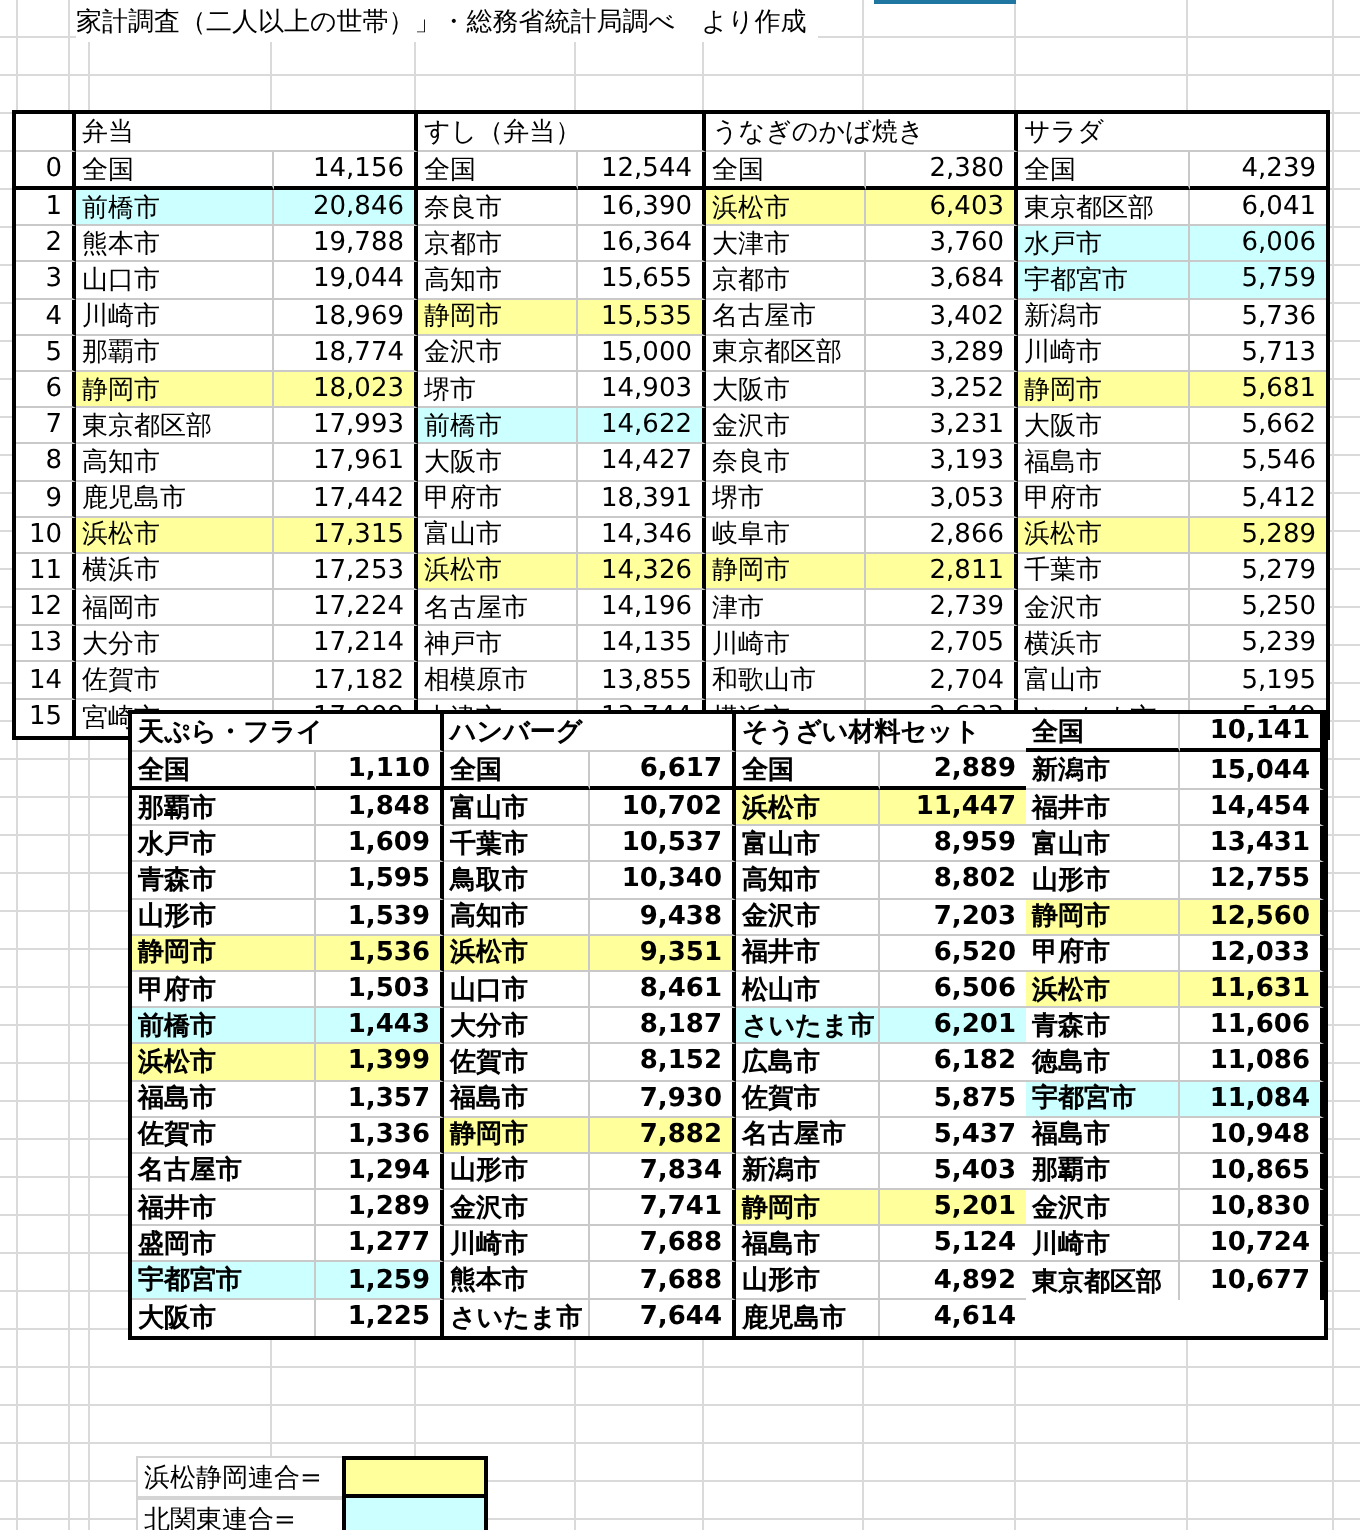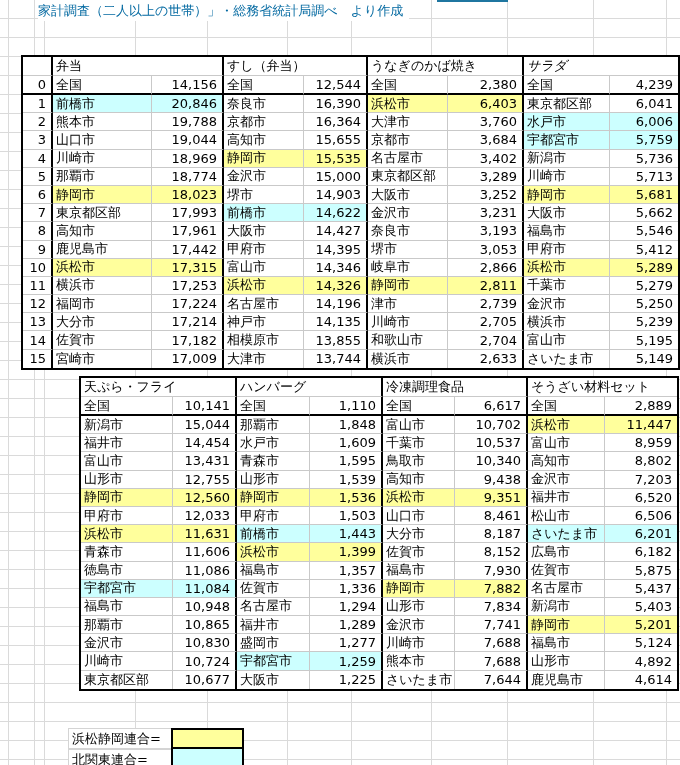--- a/index.html
+++ b/index.html
@@ -6,25 +6,25 @@
   body{font-family:"DejaVu Sans","Liberation Sans",sans-serif;background:#fff;}
   #sheet{position:relative;width:680px;height:765px;background:#fff;overflow:hidden;
          font-family:"DejaVu Sans","Liberation Sans",sans-serif;}
   
   .bg-rows{position:absolute;inset:0;
     background:repeating-linear-gradient(to bottom,transparent 0 18px,#dadada 18px 19px);}
   .bg-col{position:absolute;top:0;bottom:0;width:1px;background:#dadada;}
   
   .sel-top{position:absolute;top:0;height:2px;background:var(--sel,#1f76a0);}
   
-  .title-line{position:absolute;left:38px;background:#fff;font-size:13px;color:#0369a1;
+  .title-line{position:absolute;left:38px;background:#fff;font-size:13px;color:#000000;
     padding:2px 6px 1px 0;white-space:nowrap;}
   
   .gtable{position:absolute;display:grid;grid-template-rows:19px 19px repeat(15,18.2px);
-    background:#fff;border:2px solid #000;margin-left:15px;}
+    background:#fff;border:2px solid #000;}
   .cell{font-size:13px;color:#000;display:flex;align-items:center;overflow:hidden;
     white-space:nowrap;box-sizing:border-box;border-right:1px solid #c9c9c9;
     border-bottom:1px solid #c9c9c9;background:#fff;}
   .cell.hdr{border-bottom:1px solid #c9c9c9;}
   .name,.hdr{padding-left:3px;}
   .val,.rank{justify-content:flex-end;padding-right:5px;font-variant-numeric:tabular-nums;}
   .rank{border-right:2px solid #000;}
   .gend{border-right:2px solid #000;}
   .lastcol{border-right:none;}
   .natl{border-bottom:2px solid #000;}
@@ -59,21 +59,21 @@
     <div class="bg-col" style="left: 8px;"></div>
     <div class="sel-top" style="left:437px;width:71px;"></div>
 
   <div class="title-line" style="top:0px;">家計調査（二人以上の世帯）」・総務省統計局調べ　より作成</div>
 
   <div class="gtable" id="table-top" style="left: 6px; top: 55px; grid-template-columns: 30px 99px 72px 80px 64px 80px 76px 86px 68px;">
       <div class="cell rank hdr"></div>
       <div class="cell hdr gend" style="grid-column: span 2;">弁当</div>
       <div class="cell hdr gend" style="grid-column: span 2;">すし（弁当）</div>
       <div class="cell hdr gend" style="grid-column: span 2; text-align: right;">うなぎのかば焼き</div>
-      <div class="cell hdr lastcol" style="grid-column: span 2; font-style: italic;">サラダ</div>
+      <div class="cell hdr lastcol" style="grid-column: span 2;">サラダ</div>
       <div class="cell rank natl">0</div>
       <div class="cell name natl">全国</div>
       <div class="cell val natl gend">14,156</div>
       <div class="cell name natl">全国</div>
       <div class="cell val natl gend">12,544</div>
       <div class="cell name natl">全国</div>
       <div class="cell val natl gend">2,380</div>
       <div class="cell name natl">全国</div>
       <div class="cell val natl lastcol">4,239</div>
       <div class="cell rank">1</div>
@@ -145,21 +145,21 @@
       <div class="cell name">大阪市</div>
       <div class="cell val gend">14,427</div>
       <div class="cell name">奈良市</div>
       <div class="cell val gend">3,193</div>
       <div class="cell name">福島市</div>
       <div class="cell val lastcol">5,546</div>
       <div class="cell rank">9</div>
       <div class="cell name">鹿児島市</div>
       <div class="cell val gend">17,442</div>
       <div class="cell name">甲府市</div>
-      <div class="cell val gend">14,395</div>
+      <div class="cell val gend">18,391</div>
       <div class="cell name">堺市</div>
       <div class="cell val gend">3,053</div>
       <div class="cell name">甲府市</div>
       <div class="cell val lastcol">5,412</div>
       <div class="cell rank">10</div>
       <div class="cell name hl-yellow">浜松市</div>
       <div class="cell val gend hl-yellow">17,315</div>
       <div class="cell name">富山市</div>
       <div class="cell val gend">14,346</div>
       <div class="cell name">岐阜市</div>
@@ -206,24 +206,23 @@
       <div class="cell name lastrow">宮崎市</div>
       <div class="cell val gend lastrow">17,009</div>
       <div class="cell name lastrow">大津市</div>
       <div class="cell val gend lastrow">13,744</div>
       <div class="cell name lastrow">横浜市</div>
       <div class="cell val gend lastrow">2,633</div>
       <div class="cell name lastrow">さいたま市</div>
       <div class="cell val lastcol lastrow">5,149</div>
     </div>
 
-  <div class="gtable" id="table-bottom" style="left: 64px; top: 376px; grid-template-columns: 92px 64px 73px 73px 72px 73px 77px 72px;">
+  <div class="gtable" id="table-bottom" style="left: 64px; top: 355px; grid-template-columns: 92px 64px 73px 73px 72px 73px 77px 72px; font-weight: bold;">
       <div class="cell hdr gend" style="grid-column: span 2;">天ぷら・フライ</div>
       <div class="cell hdr gend" style="grid-column: span 2;">ハンバーグ</div>
-      <div class="cell hdr gend" style="grid-column: span 2;">冷凍調理食品</div>
       <div class="cell hdr lastcol" style="grid-column: span 2;">そうざい材料セット</div>
       <div class="cell name natl">全国</div>
       <div class="cell val natl gend">10,141</div>
       <div class="cell name natl">全国</div>
       <div class="cell val natl gend">1,110</div>
       <div class="cell name natl">全国</div>
       <div class="cell val natl gend">6,617</div>
       <div class="cell name natl">全国</div>
       <div class="cell val natl lastcol">2,889</div>
       <div class="cell name">新潟市</div>

